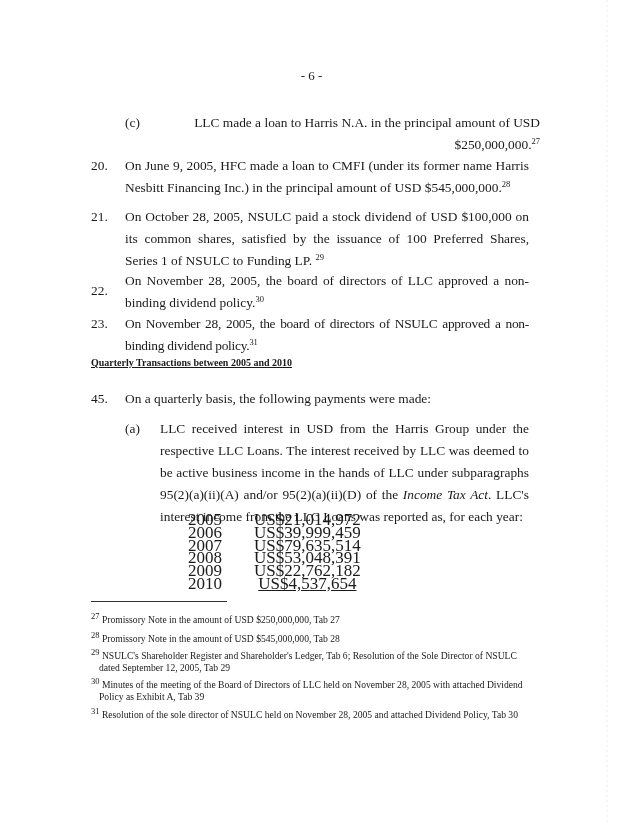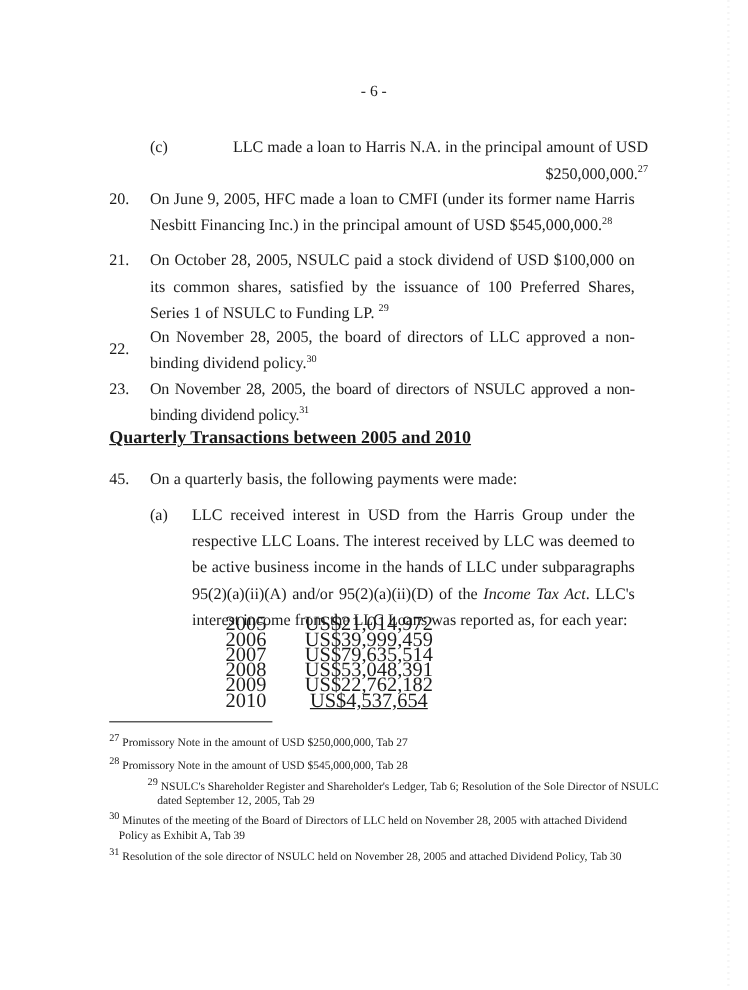--- a/index.html
+++ b/index.html
@@ -11,21 +11,21 @@
   .edge-artifact {
     position: absolute; left: 606px; top: 0; width: 2px; height: 825px;
     background: repeating-linear-gradient(to bottom, #eeeeee 0 2px, transparent 2px 5px);
     opacity: 0.6;
   }
   .page-number { position: absolute; top: 68px; left: 0; width: 623px; text-align: center; font-size: 13px; }
   .para { position: absolute; font-size: 13.4px; line-height: 22px; text-align: justify; }
   .num { position: absolute; font-size: 13.4px; line-height: 22px; }
   sup { font-size: 8.5px; vertical-align: super; line-height: 0; }
   .heading {
-    position: absolute; left: 91px; top: 357px; font-size: 15px; font-weight: bold;
+    position: absolute; left: 91px; top: 357px; font-size: 10px; font-weight: bold;
     text-decoration: underline;
     text-align: right;
   }
   .income-table { position: absolute; left: 188px; top: 514px; font-size: 17px; line-height: 12.8px; border-collapse: collapse; }
   .income-table td { padding: 0; }
   .income-table td.year { width: 66px; }
   .income-table td.amount { text-align: center; width: 83px; }
   .income-table tr.last td.amount span { text-decoration: underline; }
   .fn-rule { position: absolute; left: 91px; top: 601px; width: 136px; height: 0; border-top: 1px solid #333; }
   .footnote { position: absolute; left: 91px; width: 440px; font-size: 9.6px; line-height: 12px; }
@@ -90,16 +90,16 @@
         <td class="year">2010</td>
         <td class="amount"><span>US$4,537,654</span></td>
       </tr>
     </tbody>
   </table>
 
   <div class="fn-rule"></div>
 
   <div class="footnote hang" style="top:614px;"><sup>27</sup> <span class="fn-body">Promissory Note in the amount of USD $250,000,000, Tab 27</span></div>
   <div class="footnote hang" style="top:633px;"><sup>28</sup> <span class="fn-body">Promissory Note in the amount of USD $545,000,000, Tab 28</span></div>
-  <div class="footnote hang" style="top:650px;margin-left:32px;"><sup>29</sup> <span class="fn-body">NSULC's Shareholder Register and Shareholder's Ledger, Tab 6; Resolution of the Sole Director of NSULC dated September 12, 2005, Tab 29</span></div>
+  <div class="footnote hang" style="top:650px;"><sup>29</sup> <span class="fn-body">NSULC's Shareholder Register and Shareholder's Ledger, Tab 6; Resolution of the Sole Director of NSULC dated September 12, 2005, Tab 29</span></div>
   <div class="footnote hang" style="top:679px;"><sup>30</sup> <span class="fn-body">Minutes of the meeting of the Board of Directors of LLC held on November 28, 2005 with attached Dividend Policy as Exhibit A, Tab 39</span></div>
   <div class="footnote hang" style="top:709px;"><sup>31</sup> <span class="fn-body">Resolution of the sole director of NSULC held on November 28, 2005 and attached Dividend Policy, Tab 30</span></div>
 </div>
 
 </body></html>

